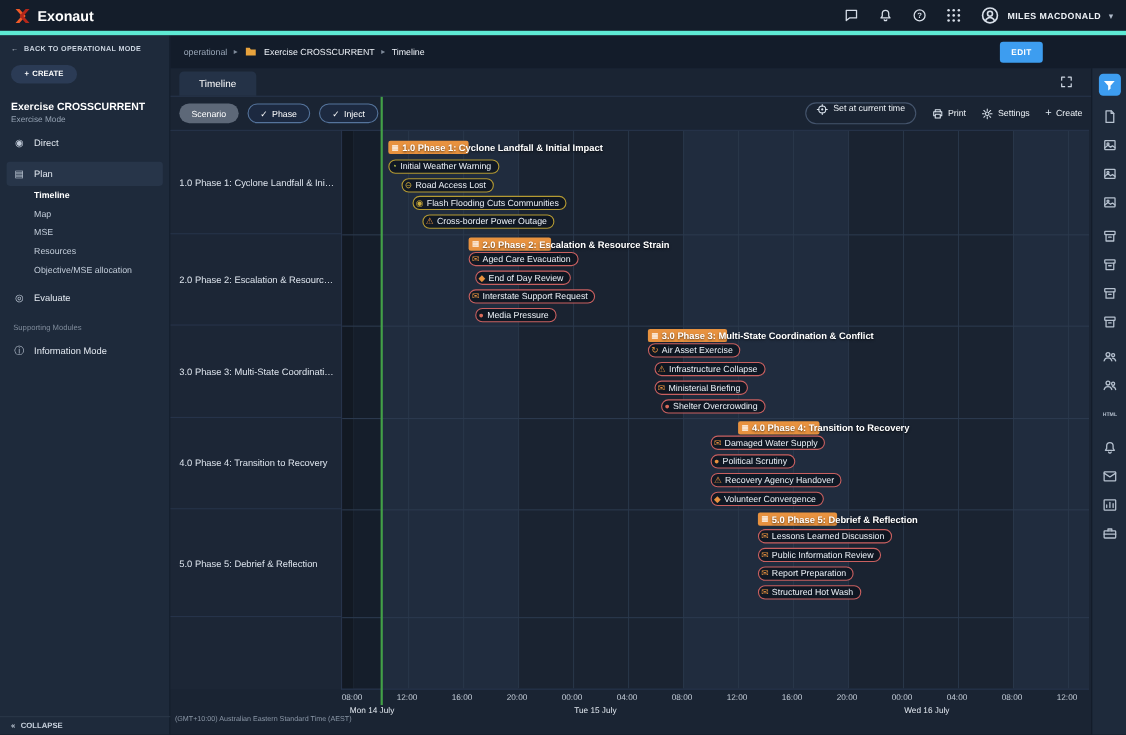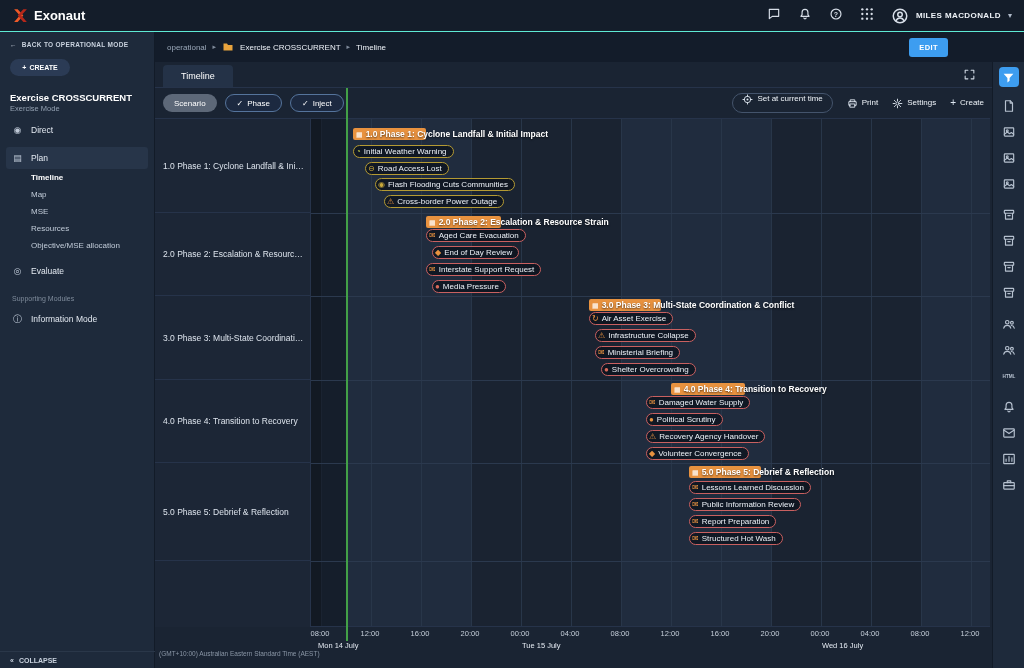--- a/index.html
+++ b/index.html
@@ -2,24 +2,24 @@
 <html><head>
 <meta charset="utf-8">
 <style>
   *{margin:0;padding:0;box-sizing:border-box}
   body{background:#0e1622;font-family:"Liberation Sans","DejaVu Sans",sans-serif}
   .app{position:relative;width:1024px;height:668px;background:#131c2a;color:#dfe6ee;overflow:hidden}
   [data-icon]{display:inline-block}
   [data-icon] svg{width:100%;height:100%;display:block}
 
   
-  .topbar{position:absolute;left:0;top:0;width:1024px;height:32px;background:#141d2a;border-bottom:1px solid #5eead4;display:flex;align-items:center;padding:0 12px;z-index:10}
+  .topbar{position:absolute;left:0;top:0;width:1024px;height:32px;background:#141d2a;border-bottom:4px solid #5eead4;display:flex;align-items:center;padding:0 12px;z-index:10}
   .logo{display:flex;align-items:center;gap:5px;font-size:13px;font-weight:bold;color:#fff}
   .logomark{width:17px;height:17px}
-  .tbright{margin-left:auto;display:flex;align-items:flex-start;gap:17px}
+  .tbright{margin-left:auto;display:flex;align-items:center;gap:17px}
   .tbic{width:14px;height:14px;color:#d7dee8;cursor:pointer}
   .userchip{display:flex;align-items:center;gap:7px;cursor:pointer}
   .avatar{width:18px;height:18px;color:#d7dee8}
   .uname{font-size:8px;font-weight:bold;letter-spacing:.4px;color:#eef2f7}
   .ucaret{font-size:8px;color:#aeb9c8}
 
   
   .sidebar{position:absolute;left:0;top:32px;width:155px;height:636px;background:#1e2a3b;border-right:1px solid #121b28}
   .back{display:flex;align-items:center;gap:5px;padding:9px 10px 4px;font-size:6.5px;font-weight:bold;letter-spacing:.3px;color:#c9d2de;cursor:pointer}
   .createbtn{margin:7px 10px;width:60px;height:17px;border-radius:9px;background:#2b3b55;display:flex;align-items:center;justify-content:center;gap:3px;font-size:7px;font-weight:bold;color:#fff;cursor:pointer}

